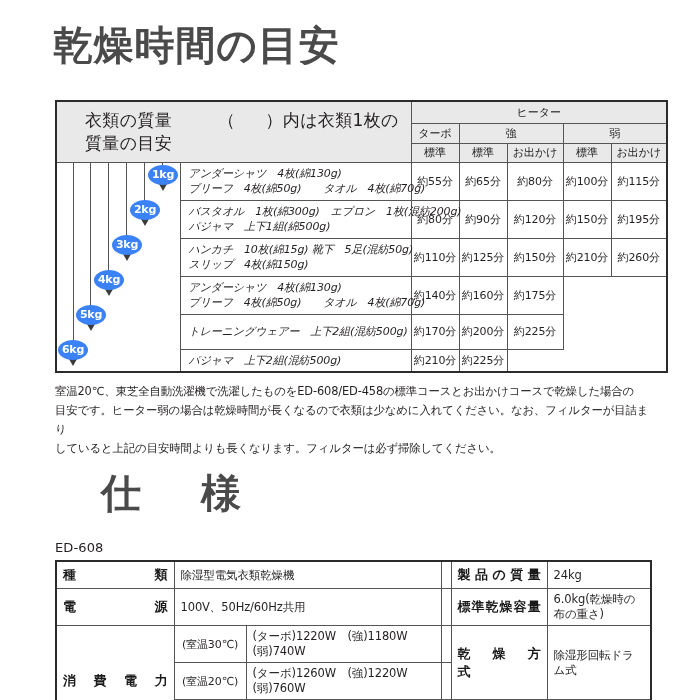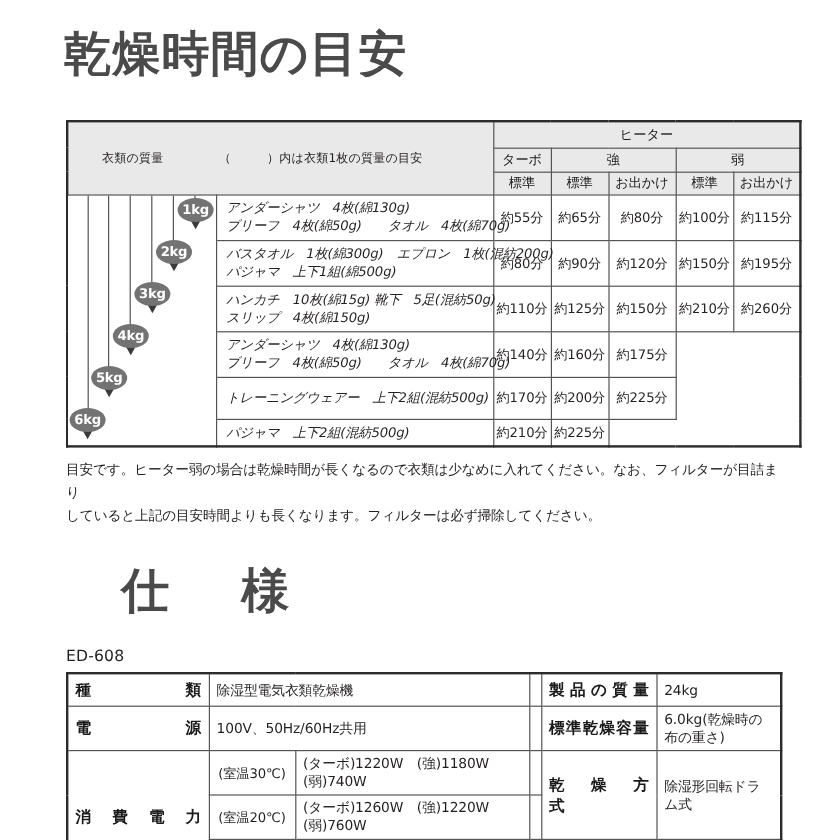--- a/index.html
+++ b/index.html
@@ -70,21 +70,21 @@
     background: #fff;
   }
   .hdr {
     background: #e9e9e9 !important;
     text-align: center;
     font-size: 11px;
     color: #1a1a1a;
   }
   .hdr-label {
     background: #e9e9e9 !important;
-    font-size: 10px;
+    font-size: 17px;
     padding-left: 28px !important;
     text-align: left;
     letter-spacing: 0.02em;
   }
   .hdr-label .gap { display:inline-block; width: 46px; }
   .hdr-label .paren { display:inline-block; width: 30px; text-align:center;}
   .outer-frame {
     border: 2px solid #2b2b2b !important;
   }
   .time-cell {
@@ -113,21 +113,21 @@
   #stair {
     position: absolute;
     left: 0; top: 0; right: 0; bottom: 0;
     overflow: visible;
   }
   .kg-badge {
     position: absolute;
     width: 30px;
     height: 20px;
     border-radius: 50%;
-    background: #737373;
+    background: #3b82f6;
     color: #fff;
     font-size: 11px;
     font-weight: bold;
     line-height: 20px;
     text-align: center;
     letter-spacing: -0.02em;
     z-index: 3;
   }
   .vline {
     position: absolute;
@@ -330,20 +330,21 @@
         <td class="time-cell">約225分</td>
         <td class="blank-cell"></td>
         <td class="blank-cell"></td>
         <td class="blank-cell"></td>
       </tr>
     </tbody>
   </table>
 </div>
 
 <div id="dry-note">
+  <p>室温20℃、東芝全自動洗濯機で洗濯したものをED-608/ED-458の標準コースとお出かけコースで乾燥した場合の</p>
   <p>目安です。ヒーター弱の場合は乾燥時間が長くなるので衣類は少なめに入れてください。なお、フィルターが目詰まり</p>
   <p>していると上記の目安時間よりも長くなります。フィルターは必ず掃除してください。</p>
 </div>
 
 <div class="section-title" id="spec-title">仕　様</div>
 
 <div id="model-name">ED-608</div>
 
 <div id="spec-wrap">
   <table class="spec spec-outer">

